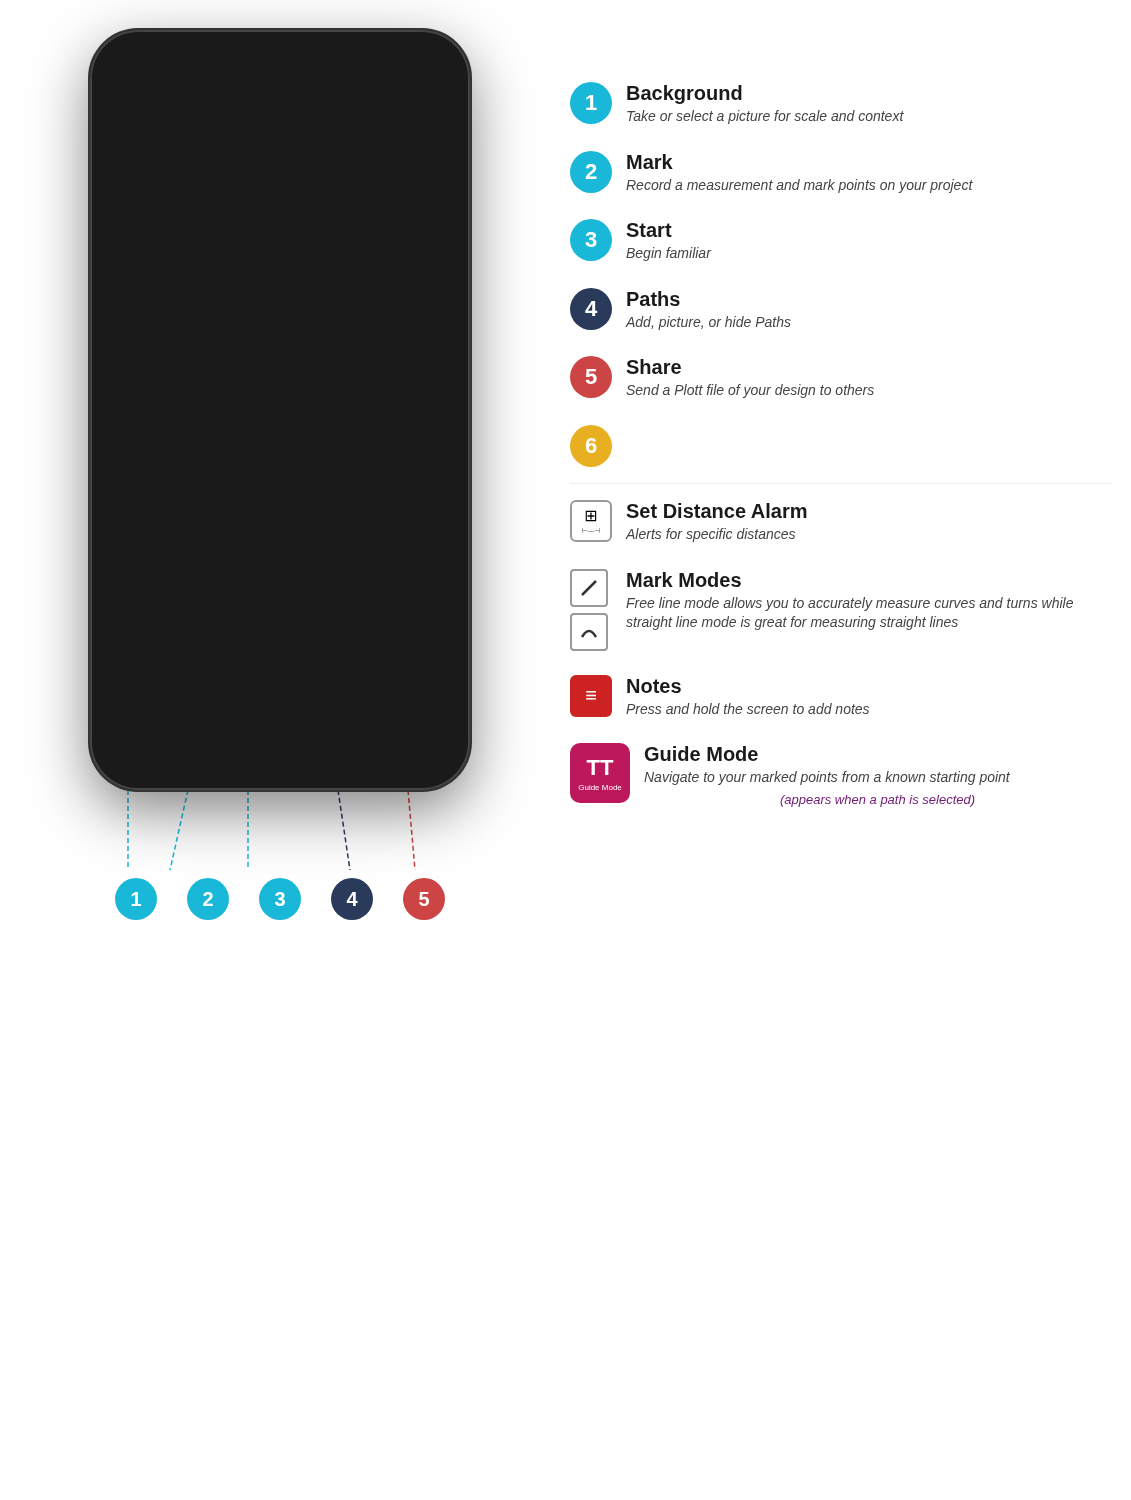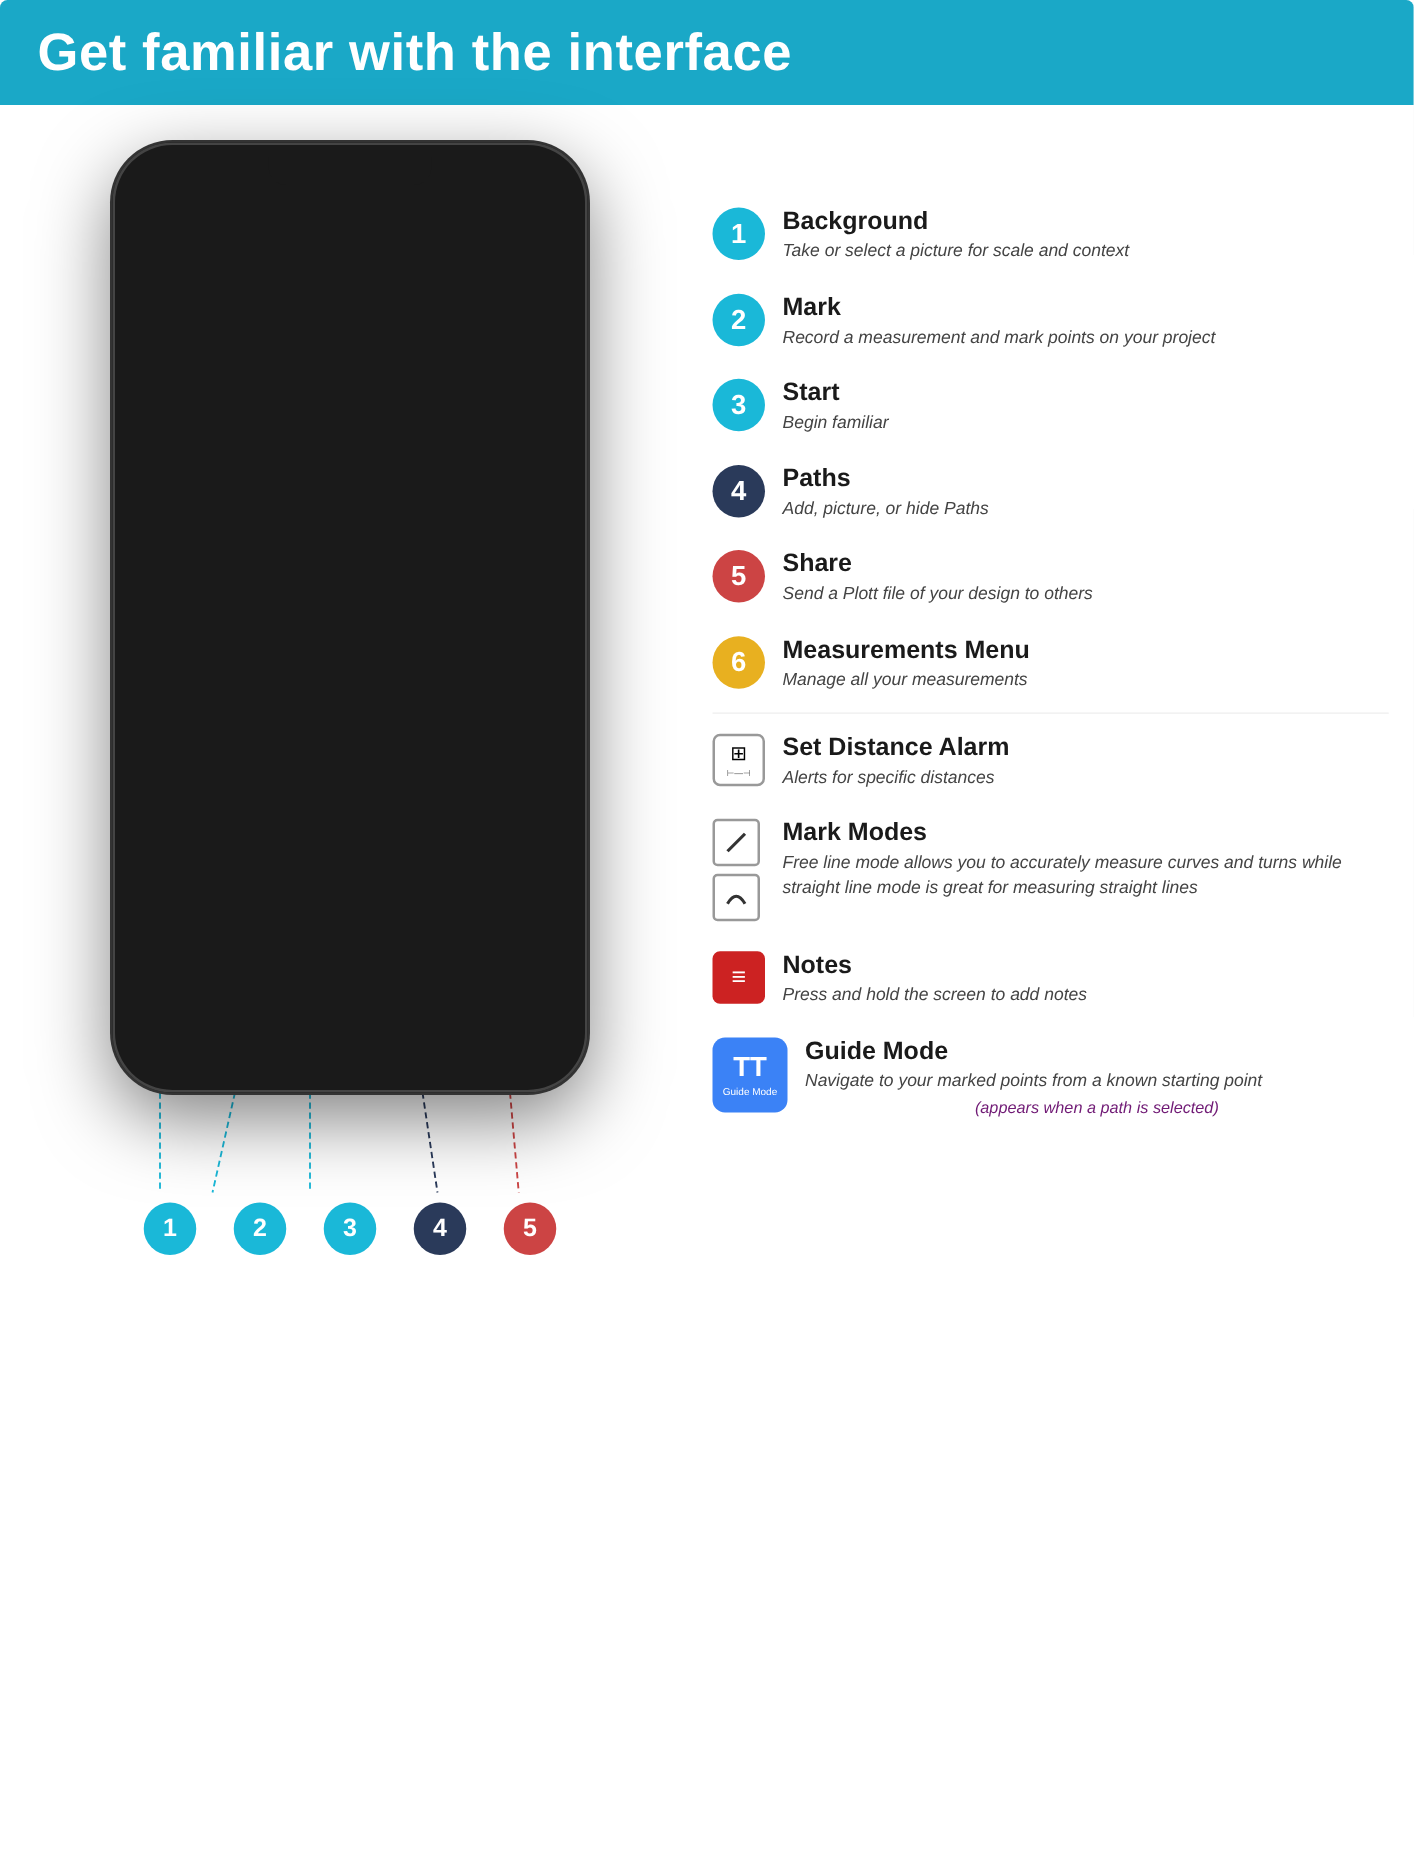--- a/index.html
+++ b/index.html
@@ -366,21 +366,21 @@
       border: 2px solid #999;
       border-radius: 4px;
       display: flex;
       align-items: center;
       justify-content: center;
       font-size: 18px;
     }
     .guide-mode-box {
       flex: 0 0 60px;
       height: 60px;
-      background: #3b82f6;
+      background: #be185d;
       border-radius: 10px;
       display: flex;
       flex-direction: column;
       align-items: center;
       justify-content: center;
       color: white;
       font-size: 10px;
       gap: 2px;
     }
     .guide-mode-box .tt-text {
@@ -391,23 +391,20 @@
       height: 1px;
       background: #eee;
       margin: 4px 0;
     }
   </style>
 </head>
 <body>
 
 <div class="page-wrapper">
 
-  <div class="header-banner" style="background: #1aa8c7;">
-    <h1 class="header-title">Get familiar with the interface</h1>
-  </div>
 
   <div class="content-area">
 
     <div class="phone-section">
       <div class="phone-container">
 
         <div class="phone-frame">
           <div class="phone-notch"></div>
         </div>
 
@@ -584,24 +581,20 @@
       <div class="info-row">
         <div class="info-badge" style="background:#cc4444;">5</div>
         <div class="info-text">
           <div class="info-title">Share</div>
           <div class="info-desc">Send a Plott file of your design to others</div>
         </div>
       </div>
 
       <div class="info-row">
         <div class="info-badge" style="background:#e8b020;">6</div>
-        <div class="info-text">
-          <div class="info-title">Measurements Menu</div>
-          <div class="info-desc">Manage all your measurements</div>
-        </div>
       </div>
 
       <div class="divider"></div>
 
       <div class="info-row">
         <div class="info-icon-box" style="font-size:14px;flex-direction:column;gap:2px;">
           <span style="font-size:16px;">⊞</span>
           <span style="font-size:7px;color:#555;">⊢—⊣</span>
         </div>
         <div class="info-text">

